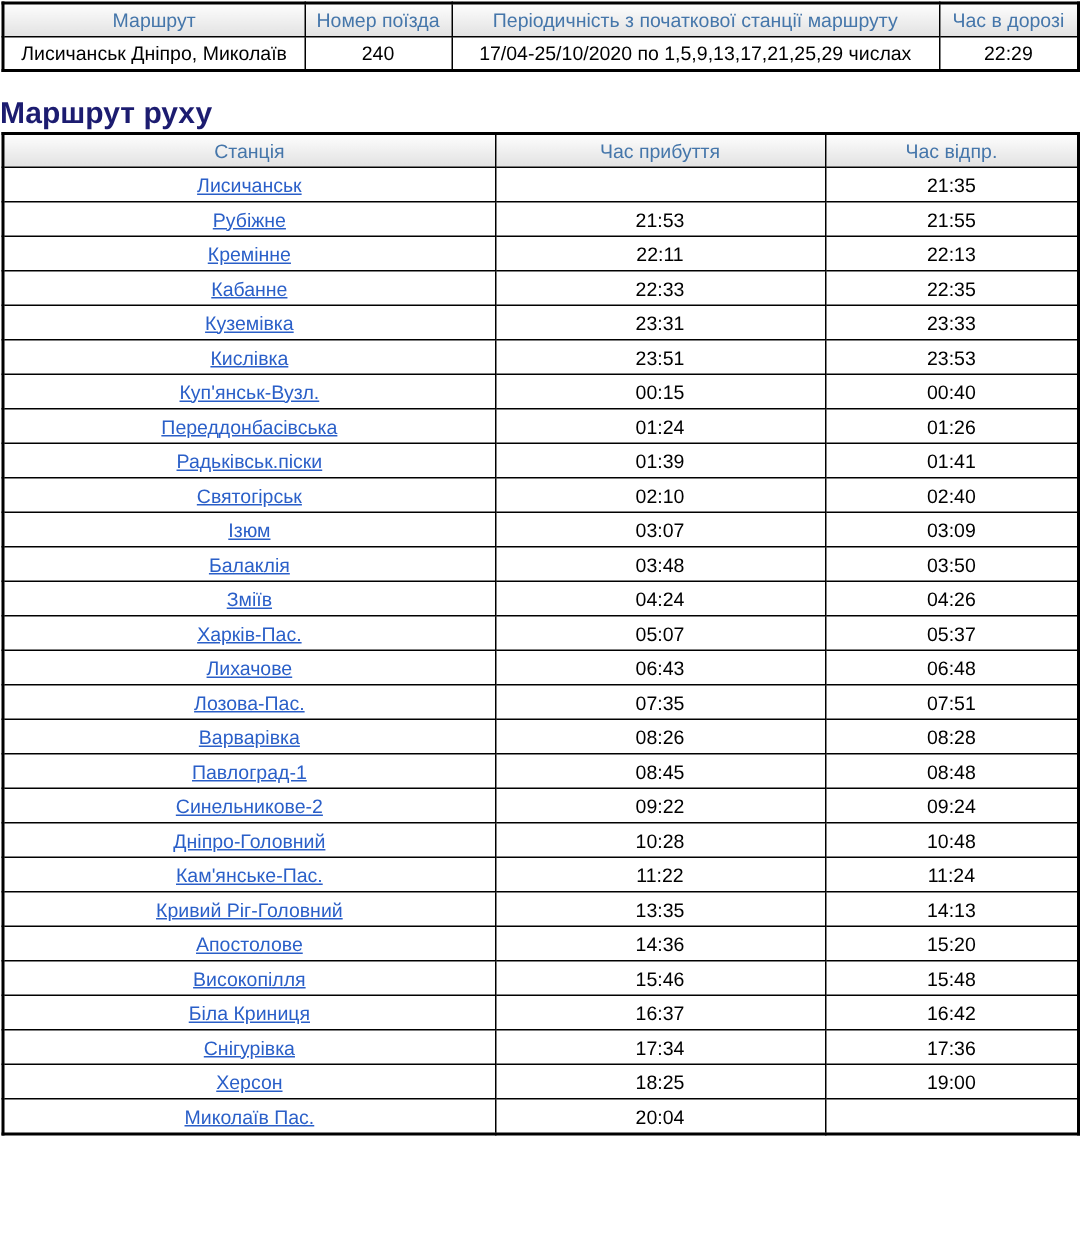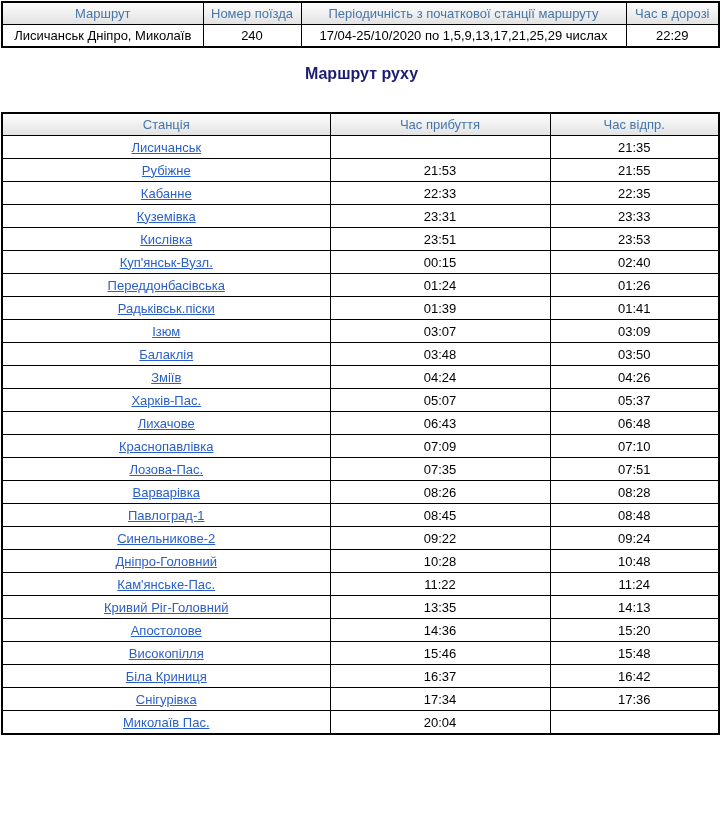--- a/index.html
+++ b/index.html
@@ -50,25 +50,24 @@
   }
   .summary-table col.c-route{width:201px;}
   .summary-table col.c-number{width:98px;}
   .summary-table col.c-period{width:325px;}
   .summary-table col.c-travel{width:93px;}
   .schedule-table col.c-station{width:328px;}
   .schedule-table col.c-arrival{width:220px;}
   .schedule-table col.c-departure{width:169px;}
   .schedule-table td{height:22px;}
   .page-title{
-    text-align:center;
     color:var(--title-color);
     font-weight:bold;
-    font-size:16px;
-    margin:17px 0 29px 0;
+    font-size:20px;
+    margin:17px 0 0 0;
   }
   a.station-link{
     color:var(--link-color);
     text-decoration:underline;
     cursor:pointer;
   }
 </style>
 </head>
 <body>
 
@@ -117,50 +116,60 @@
         <td><a class="station-link" href="#">Лисичанськ</a></td>
         <td></td>
         <td>21:35</td>
       </tr>
       <tr>
         <td><a class="station-link" href="#">Рубіжне</a></td>
         <td>21:53</td>
         <td>21:55</td>
       </tr>
       <tr>
+        <td><a class="station-link" href="#">Кремінне</a></td>
+        <td>22:11</td>
+        <td>22:13</td>
+      </tr>
+      <tr>
         <td><a class="station-link" href="#">Кабанне</a></td>
         <td>22:33</td>
         <td>22:35</td>
       </tr>
       <tr>
         <td><a class="station-link" href="#">Куземівка</a></td>
         <td>23:31</td>
         <td>23:33</td>
       </tr>
       <tr>
         <td><a class="station-link" href="#">Кислівка</a></td>
         <td>23:51</td>
         <td>23:53</td>
       </tr>
       <tr>
         <td><a class="station-link" href="#">Куп'янськ-Вузл.</a></td>
         <td>00:15</td>
-        <td>02:40</td>
+        <td>00:40</td>
       </tr>
       <tr>
         <td><a class="station-link" href="#">Переддонбасівська</a></td>
         <td>01:24</td>
         <td>01:26</td>
       </tr>
       <tr>
         <td><a class="station-link" href="#">Радьківськ.піски</a></td>
         <td>01:39</td>
         <td>01:41</td>
       </tr>
       <tr>
+        <td><a class="station-link" href="#">Святогірськ</a></td>
+        <td>02:10</td>
+        <td>02:40</td>
+      </tr>
+      <tr>
         <td><a class="station-link" href="#">Ізюм</a></td>
         <td>03:07</td>
         <td>03:09</td>
       </tr>
       <tr>
         <td><a class="station-link" href="#">Балаклія</a></td>
         <td>03:48</td>
         <td>03:50</td>
       </tr>
       <tr>
@@ -172,25 +181,20 @@
         <td><a class="station-link" href="#">Харків-Пас.</a></td>
         <td>05:07</td>
         <td>05:37</td>
       </tr>
       <tr>
         <td><a class="station-link" href="#">Лихачове</a></td>
         <td>06:43</td>
         <td>06:48</td>
       </tr>
       <tr>
-        <td><a class="station-link" href="#">Краснопавлівка</a></td>
-        <td>07:09</td>
-        <td>07:10</td>
-      </tr>
-      <tr>
         <td><a class="station-link" href="#">Лозова-Пас.</a></td>
         <td>07:35</td>
         <td>07:51</td>
       </tr>
       <tr>
         <td><a class="station-link" href="#">Варварівка</a></td>
         <td>08:26</td>
         <td>08:28</td>
       </tr>
       <tr>
@@ -232,18 +236,23 @@
         <td><a class="station-link" href="#">Біла Криниця</a></td>
         <td>16:37</td>
         <td>16:42</td>
       </tr>
       <tr>
         <td><a class="station-link" href="#">Снігурівка</a></td>
         <td>17:34</td>
         <td>17:36</td>
       </tr>
       <tr>
+        <td><a class="station-link" href="#">Херсон</a></td>
+        <td>18:25</td>
+        <td>19:00</td>
+      </tr>
+      <tr>
         <td><a class="station-link" href="#">Миколаїв Пас.</a></td>
         <td>20:04</td>
         <td></td>
       </tr>
     </tbody>
 </table>
 
 </body></html>

